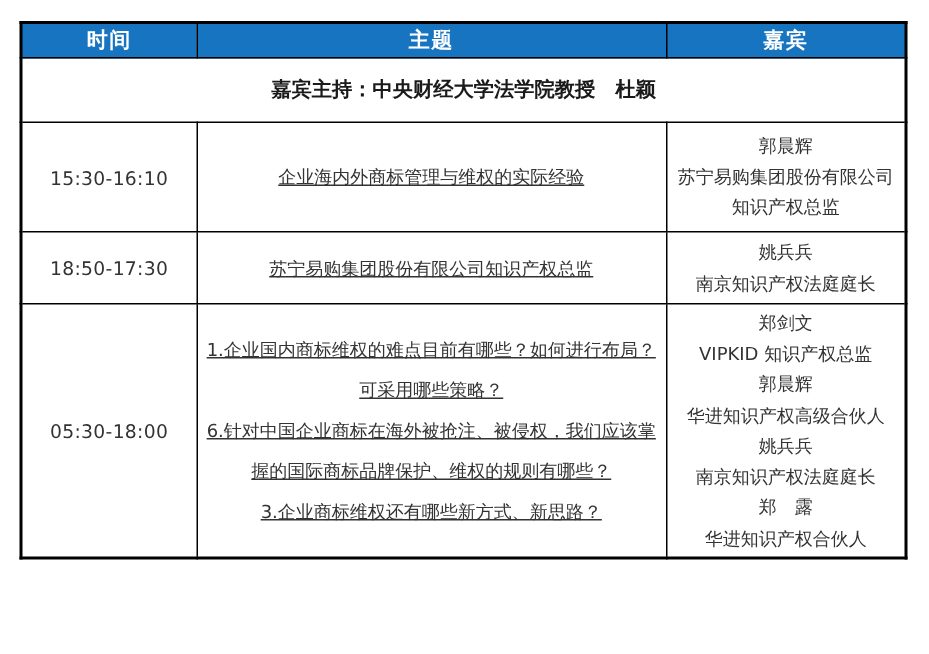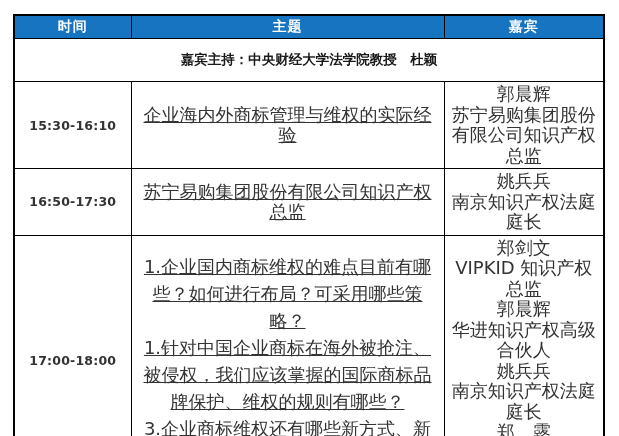--- a/index.html
+++ b/index.html
@@ -22,38 +22,38 @@
     background:var(--page-bg);
   }
   table.schedule col.c-time{width:117px;}
   table.schedule col.c-topic{width:313px;}
   table.schedule col.c-guest{width:160px;}
   table.schedule th, table.schedule td{
     border:1px solid var(--border-color);
     text-align:center;
     vertical-align:middle;
     color:var(--body-text);
-    font-size:18px;
+    font-size:12px;
     padding:2px 4px;
   }
   tr.head-row th{
     background:var(--header-bg);
     color:var(--header-text);
     font-weight:bold;
     font-size:14px;
     height:20px;
     letter-spacing:1px;
   }
   tr.host-row td{
     height:43px;
     font-weight:bold;
     font-size:13.5px;
     color:var(--host-text);
   }
-  tr.session-row .time-cell{font-size:12.5px;letter-spacing:0.2px;font-weight:bold;}
+  tr.session-row .time-cell{font-size:12.5px;letter-spacing:0.2px;}
   tr.session-row .topic-cell{line-height:20px;text-decoration:underline;}
   tr.session-row .guest-cell{line-height:21px;padding:2px 2px;}
   tr.r1{height:73px;}
   tr.r2{height:47px;}
   tr.r3{height:48px;}
   tr.r4{height:165px;}
   .topic-line{line-height:27px;}
   .guest-line{line-height:20.5px;}
 </style>
 </head>
@@ -82,33 +82,33 @@
         <td class="time-cell">15:30-16:10</td>
         <td class="topic-cell">企业海内外商标管理与维权的实际经验</td>
         <td class="guest-cell">
           <div class="guest-line">郭晨辉</div>
           <div class="guest-line">苏宁易购集团股份有限公司知识产权总监</div>
         </td>
       </tr>
 
 
       <tr class="session-row r3">
-        <td class="time-cell">16:50-17:30</td>
+        <td class="time-cell">18:50-17:30</td>
         <td class="topic-cell">苏宁易购集团股份有限公司知识产权总监</td>
         <td class="guest-cell">
           <div class="guest-line">姚兵兵</div>
           <div class="guest-line">南京知识产权法庭庭长</div>
         </td>
       </tr>
 
       <tr class="session-row r4">
-        <td class="time-cell">17:00-18:00</td>
+        <td class="time-cell">05:30-18:00</td>
         <td class="topic-cell">
           <div class="topic-line">1.企业国内商标维权的难点目前有哪些？如何进行布局？可采用哪些策略？</div>
-          <div class="topic-line">1.针对中国企业商标在海外被抢注、被侵权，我们应该掌握的国际商标品牌保护、维权的规则有哪些？</div>
+          <div class="topic-line">6.针对中国企业商标在海外被抢注、被侵权，我们应该掌握的国际商标品牌保护、维权的规则有哪些？</div>
           <div class="topic-line">3.企业商标维权还有哪些新方式、新思路？</div>
         </td>
         <td class="guest-cell">
           <div class="guest-line">郑剑文</div>
           <div class="guest-line">VIPKID 知识产权总监</div>
           <div class="guest-line">郭晨辉</div>
           <div class="guest-line">华进知识产权高级合伙人</div>
           <div class="guest-line">姚兵兵</div>
           <div class="guest-line">南京知识产权法庭庭长</div>
           <div class="guest-line">郑　露</div>

